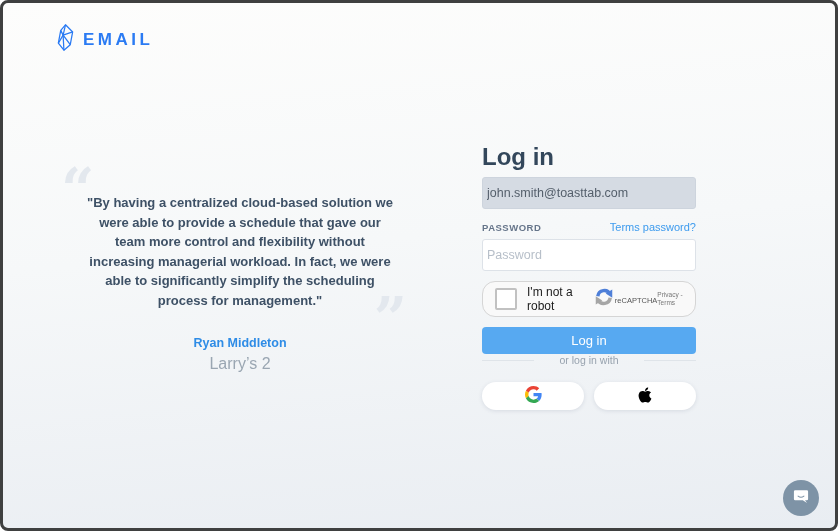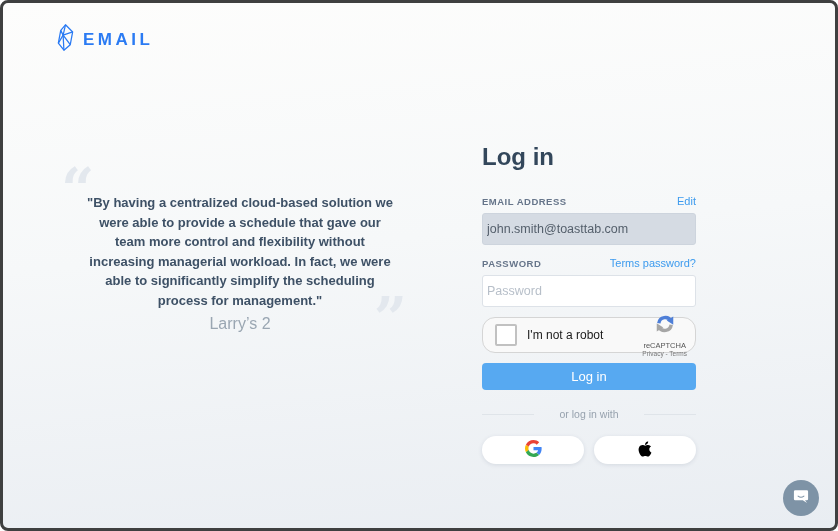--- a/index.html
+++ b/index.html
@@ -46,29 +46,29 @@
     font-family: "Liberation Sans", sans-serif; font-size: 12.5px; padding: 0 4px; outline: none; }
   .email-input { background: #d5dbe3; border: 1px solid #cdd4dd; color: #545f6b; }
   .password-input { background: #fff; border: 1px solid #dde2e8; color: #454f5b; }
   .password-input::placeholder { color: #b7bfc9; }
 
   .recaptcha { margin-top: 10px; height: 36px; background: #f9f9f9; border: 1px solid #d5d5d5;
     border-radius: 13px; display: flex; align-items: center; padding: 0 8px 0 12px; }
   .recaptcha-checkbox { width: 22px; height: 22px; background: #fff; border: 2px solid #c1c1c1;
     border-radius: 2px; cursor: pointer; flex-shrink: 0; }
   .recaptcha-label { font-size: 12px; color: #1b1b1b; margin-left: 10px; flex-grow: 1; }
-  .recaptcha-badge { display: flex; flex-direction: column; align-items: center; line-height: 1.2; }
+  .recaptcha-badge { display: flex; flex-direction: row; align-items: center; line-height: 1.2; }
   .recaptcha-brand { font-size: 7.5px; color: #555; margin-top: 2px; }
   .recaptcha-links { font-size: 6.5px; color: #777; }
 
   .login-button { margin-top: 10px; width: 100%; height: 27px; background: #57a9f1; border: none;
     border-radius: 4px; color: #fff; font-family: "Liberation Sans", sans-serif;
     font-size: 13px; cursor: pointer; }
 
-  .or-divider { margin-top: 18px; display: flex; align-items: center; gap: 26px; }
+  .or-divider { display: flex; align-items: center; gap: 26px; }
   .or-divider .line { flex: 1; height: 1px; background: #dfe4e9; }
   .or-divider .or-text { font-size: 10.5px; color: #97a2ae; white-space: nowrap; }
 
   .social-row { margin-top: 16px; display: flex; gap: 10px; }
   .social-button { flex: 1; height: 28px; background: #fff; border: none; border-radius: 14px;
     box-shadow: 0 1px 4px rgba(40,60,90,0.12); cursor: pointer;
     display: flex; align-items: center; justify-content: center; }
 
   
   .chat-launcher { position: absolute; right: 16px; bottom: 12px; width: 36px; height: 36px;
@@ -93,30 +93,27 @@
         </svg>
       </span>
       <span class="logo-text">EMAIL</span>
     </div>
   </div>
 
   <div class="testimonial">
     <span class="quote-mark quote-open">“</span>
     <span class="quote-mark quote-close">”</span>
     <div class="quote-text">"By having a centralized cloud-based solution we were able to provide a schedule that gave our team more control and flexibility without increasing managerial workload. In fact, we were able to significantly simplify the scheduling process for management."</div>
+    <div class="author">Ryan Middleton</div>
     <div class="company">Larry’s 2</div>
   </div>
 
   <div class="form">
     <div class="form-title">Log in</div>
 
-    <div class="field-row">
-      <span class="field-label">EMAIL ADDRESS</span>
-      <a class="field-link">Edit</a>
-    </div>
     <input class="text-input email-input" type="text" readonly="" value="john.smith@toasttab.com" style="">
 
     <div class="field-row second">
       <span class="field-label">PASSWORD</span>
       <a class="field-link">Terms password?</a>
     </div>
     <input class="text-input password-input" type="text" placeholder="Password" style="">
 
     <div class="recaptcha">
       <div class="recaptcha-checkbox"></div>

